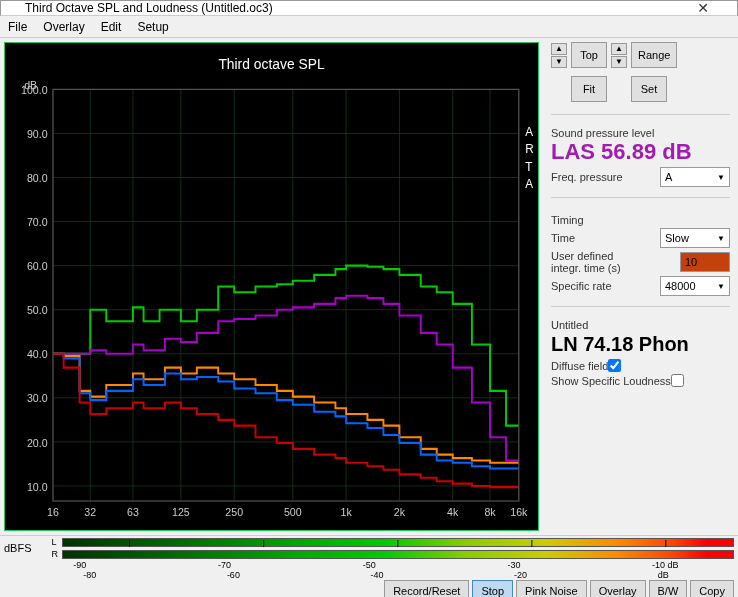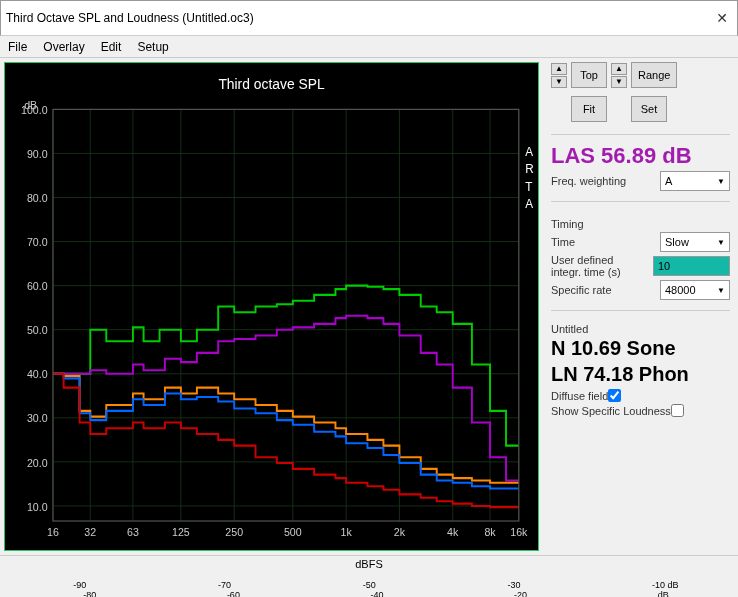--- a/index.html
+++ b/index.html
@@ -5,22 +5,22 @@
     * { margin: 0; padding: 0; box-sizing: border-box; }
     body { width: 738px; height: 597px; background: #f0f0f0; font-family: 'Segoe UI', Arial, sans-serif; font-size: 12px; overflow: hidden; }
     
     
     .title-bar {
       background: #fff;
       border: 1px solid #999;
       display: flex;
       align-items: center;
       justify-content: space-between;
-      padding: 4px 5px;
-      height: 36px;
+      padding: 4px 24px;
+      height: 16px;
       border-bottom: 1px solid #ccc;
     }
     .title-text { font-size: 12px; color: #000; }
     .close-btn {
       width: 20px; height: 20px;
       display: flex; align-items: center; justify-content: center;
       cursor: pointer; font-size: 14px; color: #333;
     }
     
     
@@ -108,25 +108,25 @@
       border: 1px solid #999;
       padding: 1px 4px;
       font-size: 11px;
       width: 70px;
       height: 20px;
       cursor: pointer;
       display: flex; align-items: center; justify-content: space-between;
     }
     .dropdown-arrow { font-size: 8px; }
     .input-field {
-      background: #14b8a6;
+      background: #c2410c;
       border: 1px solid #999;
       padding: 1px 4px;
       font-size: 11px;
-      width: 77px;
+      width: 50px;
       height: 20px;
     }
     
     .timing-section { margin-top: 4px; }
     .section-divider { border-top: 1px solid #ccc; margin: 4px 0; }
     
     .loudness-value { font-size: 20px; font-weight: bold; color: #000; line-height: 1.3; }
     
     .checkbox-row {
       display: flex;
@@ -414,24 +414,25 @@
     <div class="top-controls">
       <div style="width:16px"></div>
       <button class="label-btn">Fit</button>
       <div style="width:16px"></div>
       <button class="label-btn">Set</button>
     </div>
 
     <div class="section-divider"></div>
 
     <div>
+      <div class="section-label">Sound pressure level</div>
       <div class="spl-value">LAS 56.89 dB</div>
 
       <div class="field-row">
-        <span class="field-label">Freq. weighting</span>
+        <span class="field-label">Freq. pressure</span>
         <div class="dropdown">
           <span>A</span>
           <span class="dropdown-arrow">▼</span>
         </div>
       </div>
     </div>
 
     <div class="section-divider"></div>
 
     <div class="timing-section">
@@ -459,40 +460,39 @@
           <span>48000</span>
           <span class="dropdown-arrow">▼</span>
         </div>
       </div>
     </div>
 
     <div class="section-divider"></div>
 
     <div>
       <div class="section-label">Untitled</div>
-      <div class="loudness-value">N 10.69 Sone</div>
       <div class="loudness-value">LN 74.18 Phon</div>
 
       <div class="checkbox-row">
         <span class="checkbox-label">Diffuse field</span>
         <input type="checkbox" checked="" style="">
       </div>
 
       <div class="checkbox-row">
         <span class="checkbox-label">Show Specific Loudness</span>
         <input type="checkbox" style="">
       </div>
     </div>
 
   </div>
 </div>
 
 <div class="bottom-bar">
 
-  <div style="display:flex; align-items:center; padding: 2px 4px; gap:26px; height:24px;flex-direction:column;">
+  <div style="display:flex; align-items:center; padding: 2px 4px; gap:20px; height:24px;">
     <span style="font-size:11px;color:#000;white-space:nowrap;">dBFS</span>
 
     <div style="display:flex; flex-direction:column; flex:1; gap:1px;">
 
       <div style="display:flex; align-items:center; gap:2px; height:11px;">
         <span style="font-size:9px;width:8px;">L</span>
         <div style="flex:1; height:9px; background: linear-gradient(to right, #003300 0%, #005500 10%, #007700 20%, #00aa00 35%, #00cc00 48%, #88cc00 60%, #cccc00 72%, #ff8800 83%, #ff4400 91%, #ff0000 96%); border:1px solid #555; position:relative;">
           <div style="position:absolute; top:0; left:0; right:0; bottom:0; display:flex; justify-content:space-around; align-items:center;">
             <span style="font-size:8px;color:#000;font-weight:bold;">|</span>
             <span style="font-size:8px;color:#000;font-weight:bold;">|</span>

